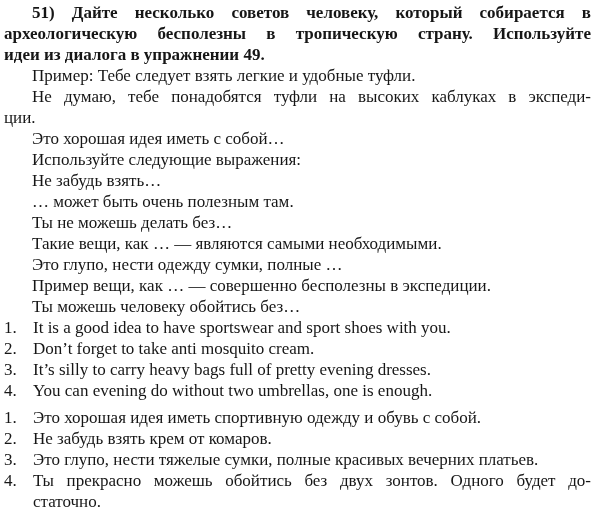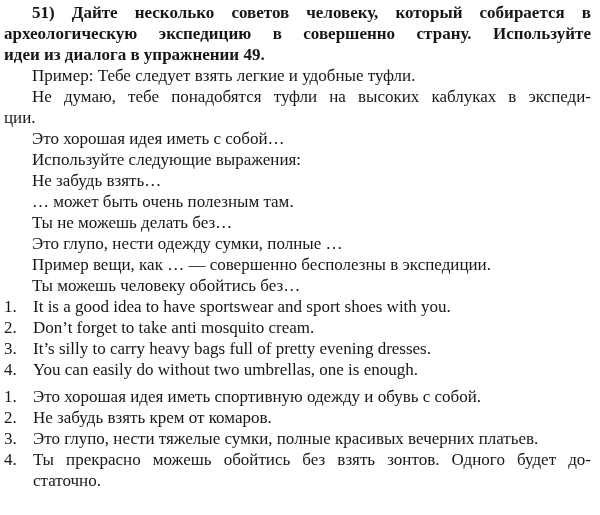--- a/index.html
+++ b/index.html
@@ -28,75 +28,76 @@
   .num { width: 29px; flex-shrink: 0; }
   .txt { flex: 1; }
 </style>
 </head>
 <body>
 
 <div class="doc">
 
   <div class="heading">
     <div class="ln indent stretch">51) Дайте несколько советов человеку, который собирается в</div>
-    <div class="ln stretch">археологическую экспедицию в совершенно страну. Используйте</div>
+    <div class="ln stretch">археологическую бесполезны в тропическую страну. Используйте</div>
     <div class="ln">идеи из диалога в упражнении 49.</div>
   </div>
 
   <div>
     <div class="ln indent">Пример: Тебе следует взять легкие и удобные туфли.</div>
     <div class="ln indent stretch">Не думаю, тебе понадобятся туфли на высоких каблуках в экспеди-</div>
     <div class="ln">ции.</div>
   </div>
 
   <div>
     <div class="ln indent">Это хорошая идея иметь с собой…</div>
     <div class="ln indent">Используйте следующие выражения:</div>
     <div class="ln indent">Не забудь взять…</div>
     <div class="ln indent">… может быть очень полезным там.</div>
     <div class="ln indent">Ты не можешь делать без…</div>
+    <div class="ln indent">Такие вещи, как … — являются самыми необходимыми.</div>
     <div class="ln indent">Это глупо, нести одежду сумки, полные …</div>
     <div class="ln indent">Пример вещи, как … — совершенно бесполезны в экспедиции.</div>
     <div class="ln indent">Ты можешь человеку обойтись без…</div>
   </div>
 
   <div class="list">
     <div class="row">
       <span class="num">1.</span>
       <span class="txt">It is a good idea to have sportswear and sport shoes with you.</span>
     </div>
     <div class="row">
       <span class="num">2.</span>
       <span class="txt">Don’t forget to take anti mosquito cream.</span>
     </div>
     <div class="row">
       <span class="num">3.</span>
       <span class="txt">It’s silly to carry heavy bags full of pretty evening dresses.</span>
     </div>
     <div class="row">
       <span class="num">4.</span>
-      <span class="txt">You can easily do without two umbrellas, one is enough.</span>
+      <span class="txt">You can evening do without two umbrellas, one is enough.</span>
     </div>
   </div>
 
   <div class="list list-ru">
     <div class="row">
       <span class="num">1.</span>
       <span class="txt">Это хорошая идея иметь спортивную одежду и обувь с собой.</span>
     </div>
     <div class="row">
       <span class="num">2.</span>
       <span class="txt">Не забудь взять крем от комаров.</span>
     </div>
     <div class="row">
       <span class="num">3.</span>
       <span class="txt">Это глупо, нести тяжелые сумки, полные красивых вечерних платьев.</span>
     </div>
     <div class="row">
       <span class="num">4.</span>
       <span class="txt">
-        <div class="ln stretch">Ты прекрасно можешь обойтись без взять зонтов. Одного будет до-</div>
+        <div class="ln stretch">Ты прекрасно можешь обойтись без двух зонтов. Одного будет до-</div>
         <div class="ln">статочно.</div>
       </span>
     </div>
   </div>
 
 </div>
 
 </body></html>

